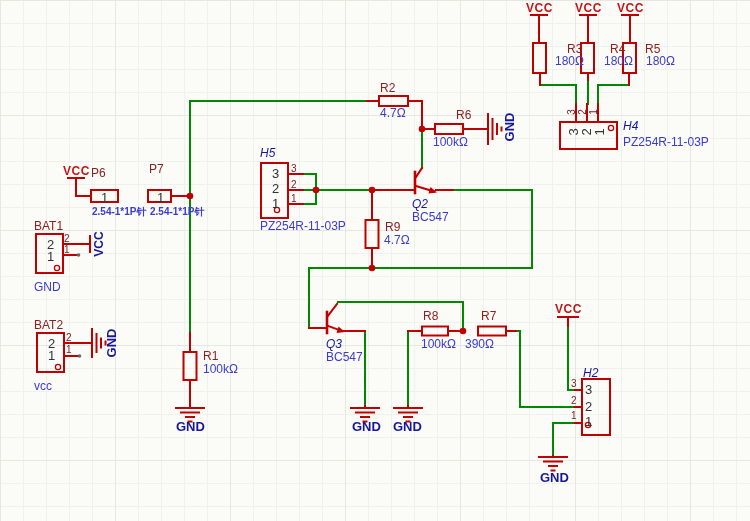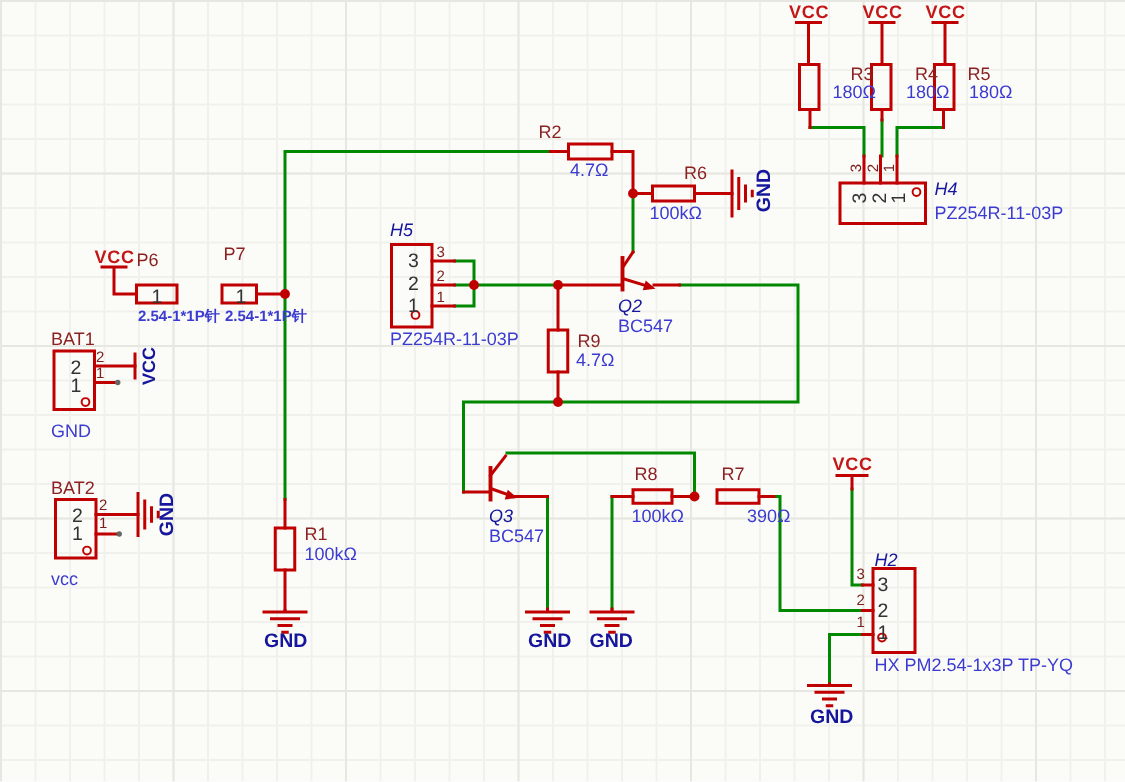--- a/index.html
+++ b/index.html
@@ -152,32 +152,32 @@
 
 <span class="t gnd" style="left:176px;top:420px">GND</span>
 <span class="t gnd" style="left:352px;top:420px">GND</span>
 <span class="t gnd" style="left:393px;top:420px">GND</span>
 <span class="t gnd" style="left:540px;top:471px">GND</span>
 <span class="t gnd rot" style="left:509px;top:127px">GND</span>
 <span class="t gnd rot" style="left:111px;top:343px">GND</span>
 
 <span class="t ref-r" style="left:203px;top:350px">R1</span>
 <span class="t val" style="left:203px;top:363px">100kΩ</span>
-<span class="t ref-r" style="left:359px;top:82px">R2</span>
+<span class="t ref-r" style="left:380px;top:82px">R2</span>
 <span class="t val" style="left:380px;top:107px">4.7Ω</span>
 <span class="t ref-r" style="left:567px;top:43px">R3</span>
 <span class="t val" style="left:555px;top:55px">180Ω</span>
 <span class="t ref-r" style="left:610px;top:43px">R4</span>
 <span class="t val" style="left:604px;top:55px">180Ω</span>
 <span class="t ref-r" style="left:645px;top:43px">R5</span>
 <span class="t val" style="left:646px;top:55px">180Ω</span>
 <span class="t ref-r" style="left:456px;top:109px">R6</span>
 <span class="t val" style="left:433px;top:136px">100kΩ</span>
 <span class="t ref-r" style="left:481px;top:310px">R7</span>
-<span class="t val" style="left:498px;top:338px">390Ω</span>
+<span class="t val" style="left:465px;top:338px">390Ω</span>
 <span class="t ref-r" style="left:423px;top:310px">R8</span>
 <span class="t val" style="left:421px;top:338px">100kΩ</span>
 <span class="t ref-r" style="left:385px;top:221px">R9</span>
 <span class="t val" style="left:384px;top:234px">4.7Ω</span>
 
 <span class="t ref-n" style="left:412px;top:198px">Q2</span>
 <span class="t val" style="left:412px;top:211px">BC547</span>
 <span class="t ref-n" style="left:326px;top:338px">Q3</span>
 <span class="t val" style="left:326px;top:351px">BC547</span>
 
@@ -193,21 +193,20 @@
 <span class="t ref-n" style="left:623px;top:120px">H4</span>
 <span class="t val" style="left:623px;top:136px">PZ254R-11-03P</span>
 <span class="t pname rot" style="left:573px;top:132px">3</span>
 <span class="t pname rot" style="left:586px;top:132px">2</span>
 <span class="t pname rot" style="left:599px;top:132px">1</span>
 <span class="t pnum rot" style="left:572px;top:112px">3</span>
 <span class="t pnum rot" style="left:583px;top:112px">2</span>
 <span class="t pnum rot" style="left:594px;top:112px">1</span>
 
 <span class="t ref-n" style="left:583px;top:367px">H2</span>
-<span class="t val" style="left:583px;top:437px">HX PM2.54-1x3P TP-YQ</span>
 <span class="t pname" style="left:585px;top:383px">3</span>
 <span class="t pname" style="left:585px;top:400px">2</span>
 <span class="t pname" style="left:585px;top:415px">1</span>
 <span class="t pnum" style="left:571px;top:379px">3</span>
 <span class="t pnum" style="left:571px;top:396px">2</span>
 <span class="t pnum" style="left:571px;top:411px">1</span>
 
 <span class="t ref-r" style="left:91px;top:167px">P6</span>
 <span class="t val-s" style="left:92px;top:207px">2.54-1*1P针</span>
 <span class="t pname" style="left:101px;top:191px">1</span>

